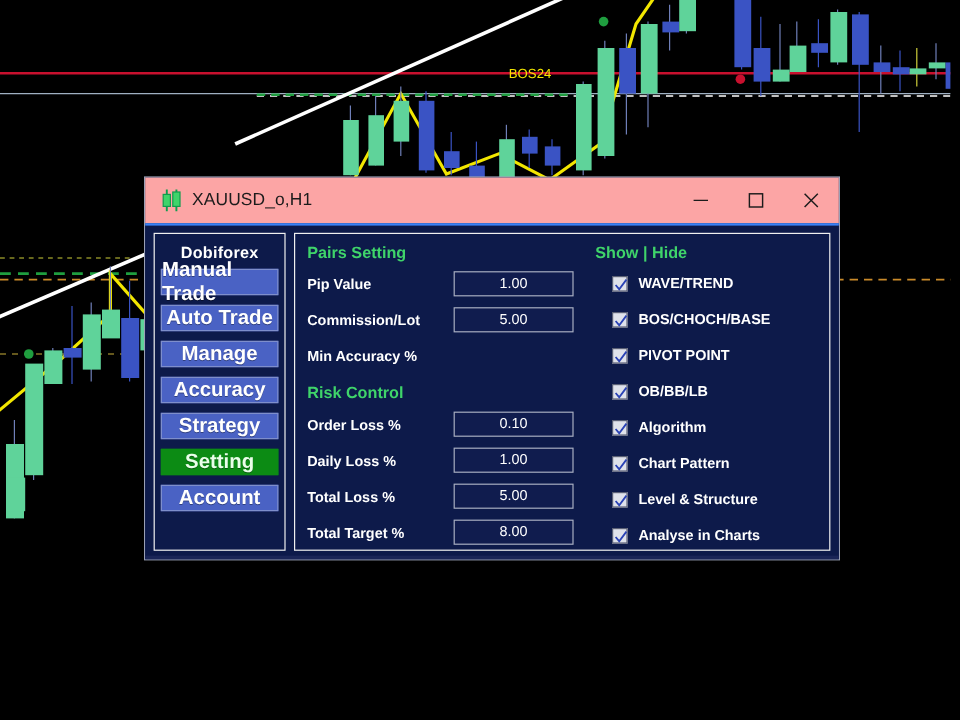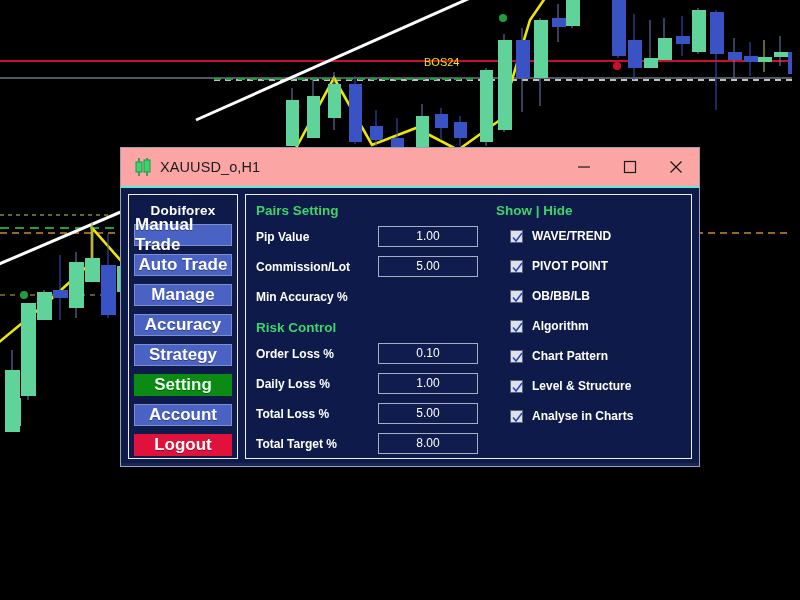--- a/index.html
+++ b/index.html
@@ -40,21 +40,21 @@
   #titlebar .tb-spacer{flex:1 1 auto;}
   .winbtn{
     width:46px;height:37px;display:flex;align-items:center;justify-content:center;
     color:#1b1b1b;font-size:15px;font-family:"Liberation Sans",sans-serif;
   }
   .winbtn svg{display:block;}
 
   #dialog-body{
     position:absolute;left:0;top:38px;right:0;bottom:0;
     background:#0d1a4a;
-    border-top:2px solid #5eead4;
+    border-top:2px solid #3b82f6;
     padding:6px 7px 7px 7px;
     box-sizing:border-box;
     display:flex;
     gap:7px;
   }
   #dialog-body::after{
     content:"";position:absolute;left:0;right:0;bottom:0;height:3px;background:#1a2557;
   }
 
   
@@ -272,23 +272,20 @@
         </div>
         <div class="navbtn">
           <span>Strategy</span>
         </div>
         <div class="navbtn is-active">
           <span>Setting</span>
         </div>
         <div class="navbtn">
           <span>Account</span>
         </div>
-        <div class="navbtn is-danger">
-          <span>Logout</span>
-        </div>
       </div>
 
       <div id="settingspanel">
 
         <div class="col-fields">
           <div class="section-title">Pairs Setting</div>
 
           <div class="field-row">
             <span class="field-label">Pip Value</span>
             <div class="field-input">1.00</div>
@@ -324,20 +321,28 @@
         <div class="col-toggles">
           <div class="section-title">Show | Hide</div>
 
           <div class="toggle-row">
             <span class="cbx">
               <svg width="11" height="11" viewBox="0 0 11 11">
                   <polyline points="1,5.5 4,9 10,1" fill="none" stroke="#2b43b5" stroke-width="1.5"></polyline>
                 </svg>
             </span>
             <span class="toggle-label">WAVE/TREND</span>
+          </div>
+          <div class="toggle-row">
+            <span class="cbx">
+              <svg width="11" height="11" viewBox="0 0 11 11">
+                  <polyline points="1,5.5 4,9 10,1" fill="none" stroke="#2b43b5" stroke-width="1.5"></polyline>
+                </svg>
+            </span>
+            <span class="toggle-label">BOS/CHOCH/BASE</span>
           </div>
           <div class="toggle-row">
             <span class="cbx">
               <svg width="11" height="11" viewBox="0 0 11 11">
                   <polyline points="1,5.5 4,9 10,1" fill="none" stroke="#2b43b5" stroke-width="1.5"></polyline>
                 </svg>
             </span>
             <span class="toggle-label">PIVOT POINT</span>
           </div>
           <div class="toggle-row">

